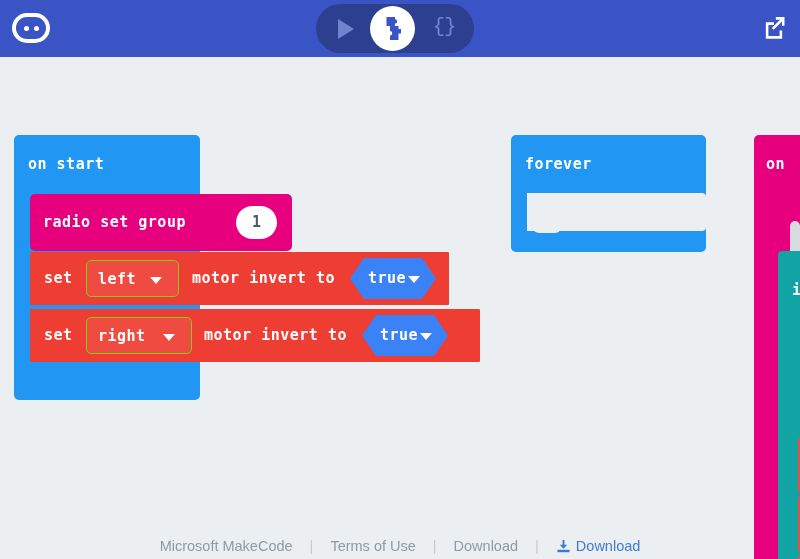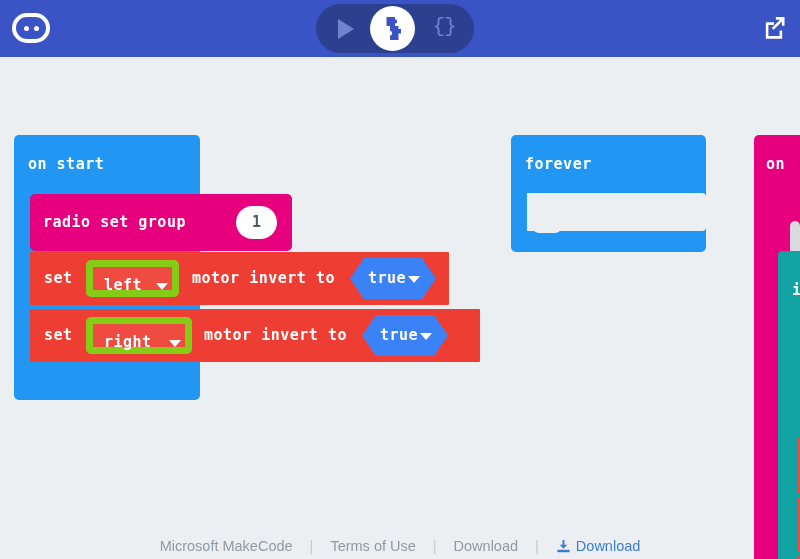--- a/index.html
+++ b/index.html
@@ -173,21 +173,21 @@
   .set-blk.row1 { left: 30px; top: 187px; width: 419px; }
   .set-blk.row2 { left: 30px; top: 244px; width: 450px; }
 
   .set-word { position: absolute; top: 17px; }
 
   .dropdown-field {
     position: absolute;
     top: 8px;
     height: 37px;
     background: #ef4b41;
-    border: 7px solid #84cc16;
+    border: 1px solid #84cc16;
     border-radius: 5px;
     box-sizing: border-box;
   }
   .dd-label {
     position: absolute;
     left: 11px; top: 9px;
   }
   .chev {
     position: absolute;
     top: 16px;

